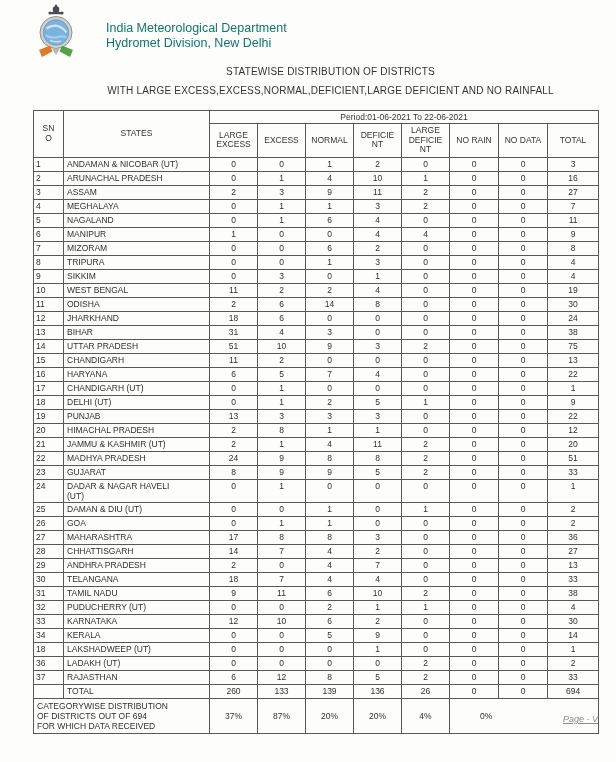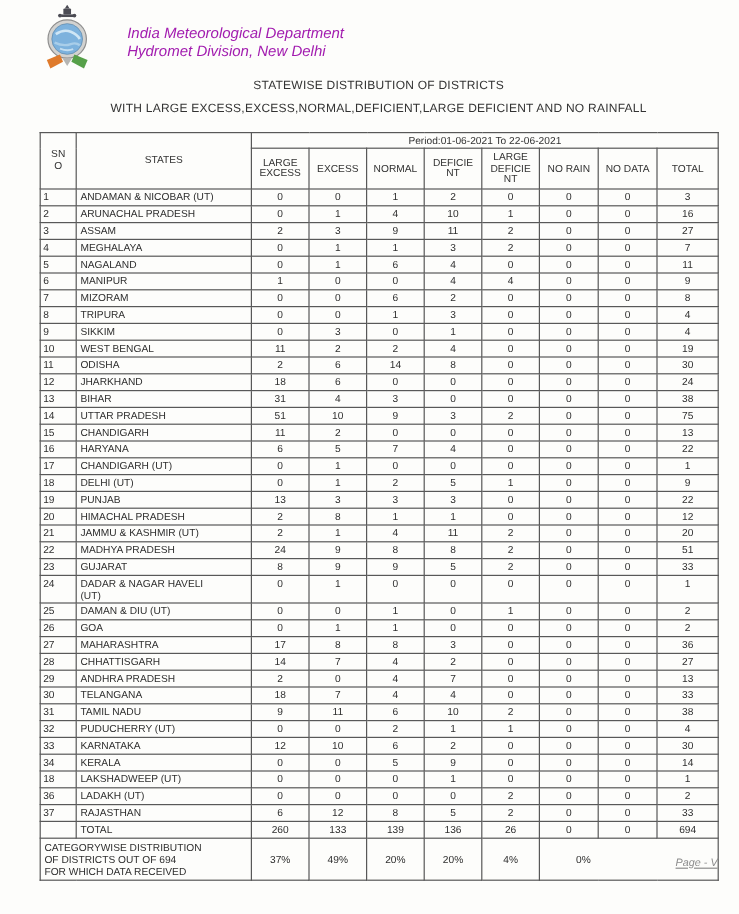--- a/index.html
+++ b/index.html
@@ -6,24 +6,24 @@
   body{
     width:616px;height:762px;background:#fdfdfb;
     font-family:"Liberation Sans", sans-serif;color:#2f2f2f;
     -webkit-font-smoothing:antialiased;
   }
   .page{position:relative;width:616px;height:762px;overflow:hidden;}
 
   
   .org-header{position:absolute;top:4px;left:36px;display:flex;align-items:flex-start;}
   .logo{width:40px;height:58px;flex:0 0 auto;}
-  .org-text{margin-left:30px;padding-top:17px;font-size:12.5px;line-height:14.5px;color:#a21caf;font-style:italic;}
+  .org-text{margin-left:30px;padding-top:17px;font-size:12.5px;line-height:14.5px;color:#0f766e;}
 
   
-  .doc-title{position:absolute;top:66px;left:33px;width:565px;text-align:center;color:#333;}
+  .doc-title{position:absolute;top:66px;left:48px;width:565px;text-align:center;color:#333;}
   .doc-title .t1{font-size:10px;margin-bottom:8px;letter-spacing:.2px;}
   .doc-title .t2{font-size:10px;letter-spacing:.2px;}
 
   
   .table-wrap{position:absolute;top:110px;left:33px;}
   table{border-collapse:collapse;table-layout:fixed;width:565px;}
   th,td{border:1px solid #585858;overflow:hidden;}
   th{font-weight:normal;text-align:center;white-space:pre-line;
      font-size:8.5px;line-height:9.5px;padding:2px 1px;color:#333;}
   th.period{font-size:8.5px;height:10px;line-height:10px;padding:1px 0;}
@@ -573,21 +573,21 @@
             <td data-name="total-value-cell" class="num">26</td>
             <td data-name="total-value-cell" class="num">0</td>
             <td data-name="total-value-cell" class="num">0</td>
             <td data-name="total-value-cell" class="num">694</td>
           </tr>
           <tr data-name="categorywise-row">
             <td data-name="categorywise-label-cell" class="cat-label" colspan="2">CATEGORYWISE DISTRIBUTION
 OF DISTRICTS OUT OF 694
 FOR WHICH DATA RECEIVED</td>
             <td data-name="categorywise-value-cell" class="num cat-val">37%</td>
-            <td data-name="categorywise-value-cell" class="num cat-val">49%</td>
+            <td data-name="categorywise-value-cell" class="num cat-val">87%</td>
             <td data-name="categorywise-value-cell" class="num cat-val">20%</td>
             <td data-name="categorywise-value-cell" class="num cat-val">20%</td>
             <td data-name="categorywise-value-cell" class="num cat-val">4%</td>
             <td data-name="categorywise-value-cell" class="cat-last" colspan="3">0%</td>
           </tr>
         </tbody>
     </table>
   </div>
 
   <div class="footer" data-name="page-footer">

